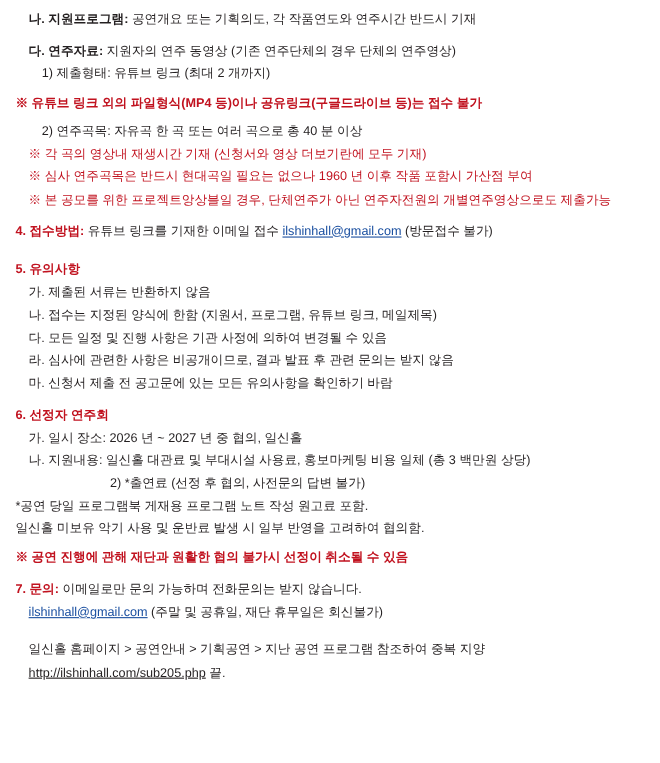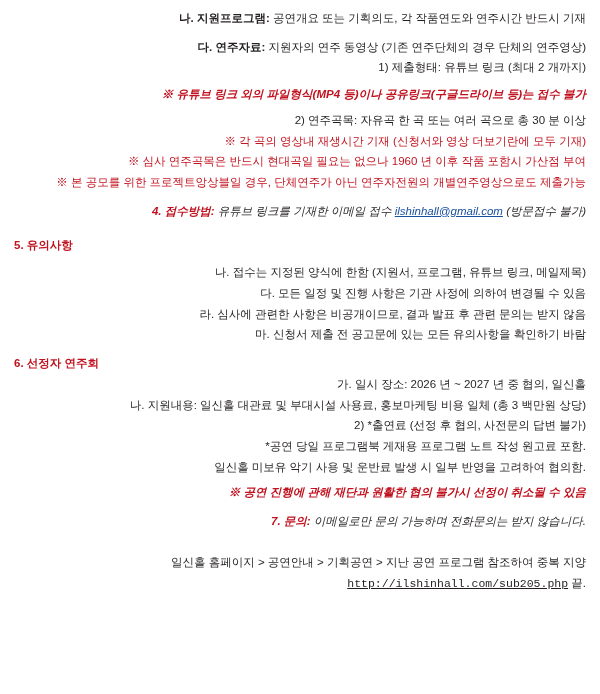--- a/index.html
+++ b/index.html
@@ -19,42 +19,40 @@
     position: relative;
     width: 600px;
     height: 694px;
     padding: 0;
     box-sizing: border-box;
   }
   .line {
     padding: 0 14px;
     line-height: 1.28;
     white-space: nowrap;
-    text-align: right;
   }
   .gap-sm { height: 6px; }
   .gap-md { height: 11px; }
   .gap-lg { height: 14px; }
-  .ind-0  { padding-left: 26px; font-style: italic; }
+  .ind-0  { padding-left: 14px; }
   .ind-1  { padding-left: 26px; }
   .ind-2  { padding-left: 38px; }
   .ind-3  { padding-left: 52px; margin-left: 48px; }
   .ind-4  { }
   .bold   { font-weight: bold; }
   .red    { color: #c1121f; }
   .redb   { color: #c1121f; font-weight: bold; }
   .link {
     color: #1a4fa0;
     text-decoration: underline;
     margin-top: 34px;
   }
   .link-plain {
     color: #231f20;
     text-decoration: underline;
-    font-family: Liberation Mono, monospace;
   }
   .sec-head {
     font-weight: bold;
     color: #c1121f;
     padding: 0 14px;
     line-height: 1.28;
   }
 </style>
 </head>
 <body>
@@ -79,21 +77,21 @@
 
   <div class="gap-sm"></div>
 
 
   <div class="gap-sm"></div>
 
   <div class="line ind-0 redb">※ 유튜브 링크 외의 파일형식(MP4 등)이나 공유링크(구글드라이브 등)는 접수 불가</div>
 
   <div class="gap-md"></div>
 
-  <div class="line ind-2">2) 연주곡목: 자유곡 한 곡 또는 여러 곡으로 총 30 분 이상</div>
+  <div class="line ind-2">2) 연주곡목: 자유곡 한 곡 또는 여러 곡으로 총 40 분 이상</div>
 
   <div class="gap-sm"></div>
 
   <div class="line ind-1 red">※ 각 곡의 영상내 재생시간 기재 (신청서와 영상 더보기란에 모두 기재)</div>
 
   <div class="gap-sm"></div>
 
   <div class="line ind-1 red">※ 심사 연주곡목은 반드시 현대곡일 필요는 없으나 1960 년 이후 작품 포함시 가산점 부여</div>
 
   <div class="gap-sm"></div>
@@ -108,20 +106,21 @@
 
   <div class="gap-sm"></div>
 
 
   <div class="gap-lg"></div>
 
   <div class="sec-head">5. 유의사항</div>
 
   <div class="gap-sm"></div>
 
+  <div class="line ind-1">가. 제출된 서류는 반환하지 않음</div>
   <div class="gap-sm"></div>
   <div class="line ind-1">나. 접수는 지정된 양식에 한함 (지원서, 프로그램, 유튜브 링크, 메일제목)</div>
   <div class="gap-sm"></div>
   <div class="line ind-1">다. 모든 일정 및 진행 사항은 기관 사정에 의하여 변경될 수 있음</div>
   <div class="gap-sm"></div>
   <div class="line ind-1">라. 심사에 관련한 사항은 비공개이므로, 결과 발표 후 관련 문의는 받지 않음</div>
   <div class="gap-sm"></div>
   <div class="line ind-1">마. 신청서 제출 전 공고문에 있는 모든 유의사항을 확인하기 바람</div>
 
   <div class="gap-lg"></div>
@@ -145,20 +144,23 @@
   <div class="line ind-0 redb">※ 공연 진행에 관해 재단과 원활한 협의 불가시 선정이 취소될 수 있음</div>
 
   <div class="gap-lg"></div>
 
   <div class="line ind-0">
     <span class="redb">7. 문의:</span><span> 이메일로만 문의 가능하며 전화문의는 받지 않습니다.</span>
   </div>
 
   <div class="gap-sm"></div>
 
+  <div class="line ind-1">
+    <a class="link" href="#">ilshinhall@gmail.com</a><span> (주말 및 공휴일, 재단 휴무일은 회신불가)</span>
+  </div>
 
   <div class="gap-lg"></div>
   <div class="gap-sm"></div>
 
   <div class="line ind-1">일신홀 홈페이지 &gt; 공연안내 &gt; 기획공연 &gt; 지난 공연 프로그램 참조하여 중복 지양</div>
 
   <div class="gap-sm"></div>
 
   <div class="line ind-1">
     <a class="link-plain" href="#">http://ilshinhall.com/sub205.php</a><span> 끝.</span>

